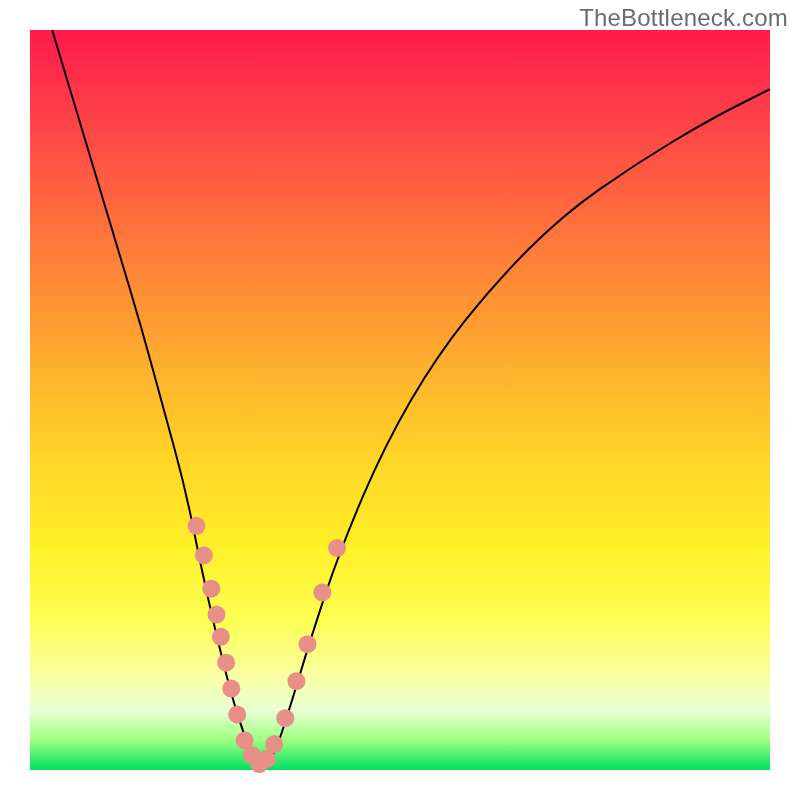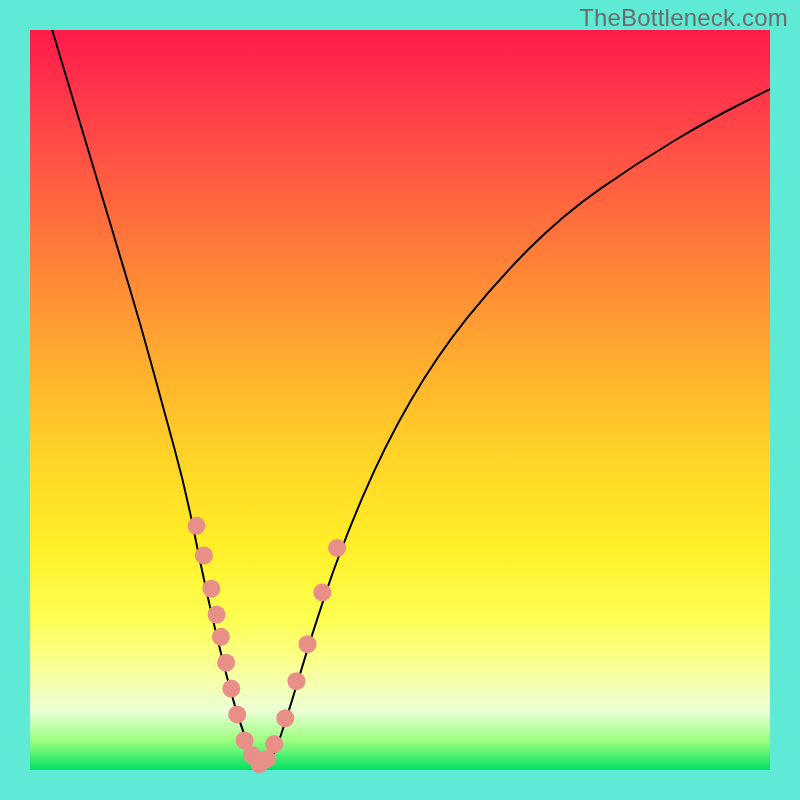--- a/index.html
+++ b/index.html
@@ -10,21 +10,21 @@
     overflow: hidden;
     background: #000;
     font-family: Arial, Helvetica, sans-serif;
   }
   .frame {
     position: absolute;
     left: 0;
     top: 0;
     width: 800px;
     height: 800px;
-    background: #5eead4;
+    background: #ffffff;
   }
   .plot {
     position: absolute;
     left: 30px;
     top: 30px;
     width: 740px;
     height: 740px;
     
     background: linear-gradient(
       to bottom,

